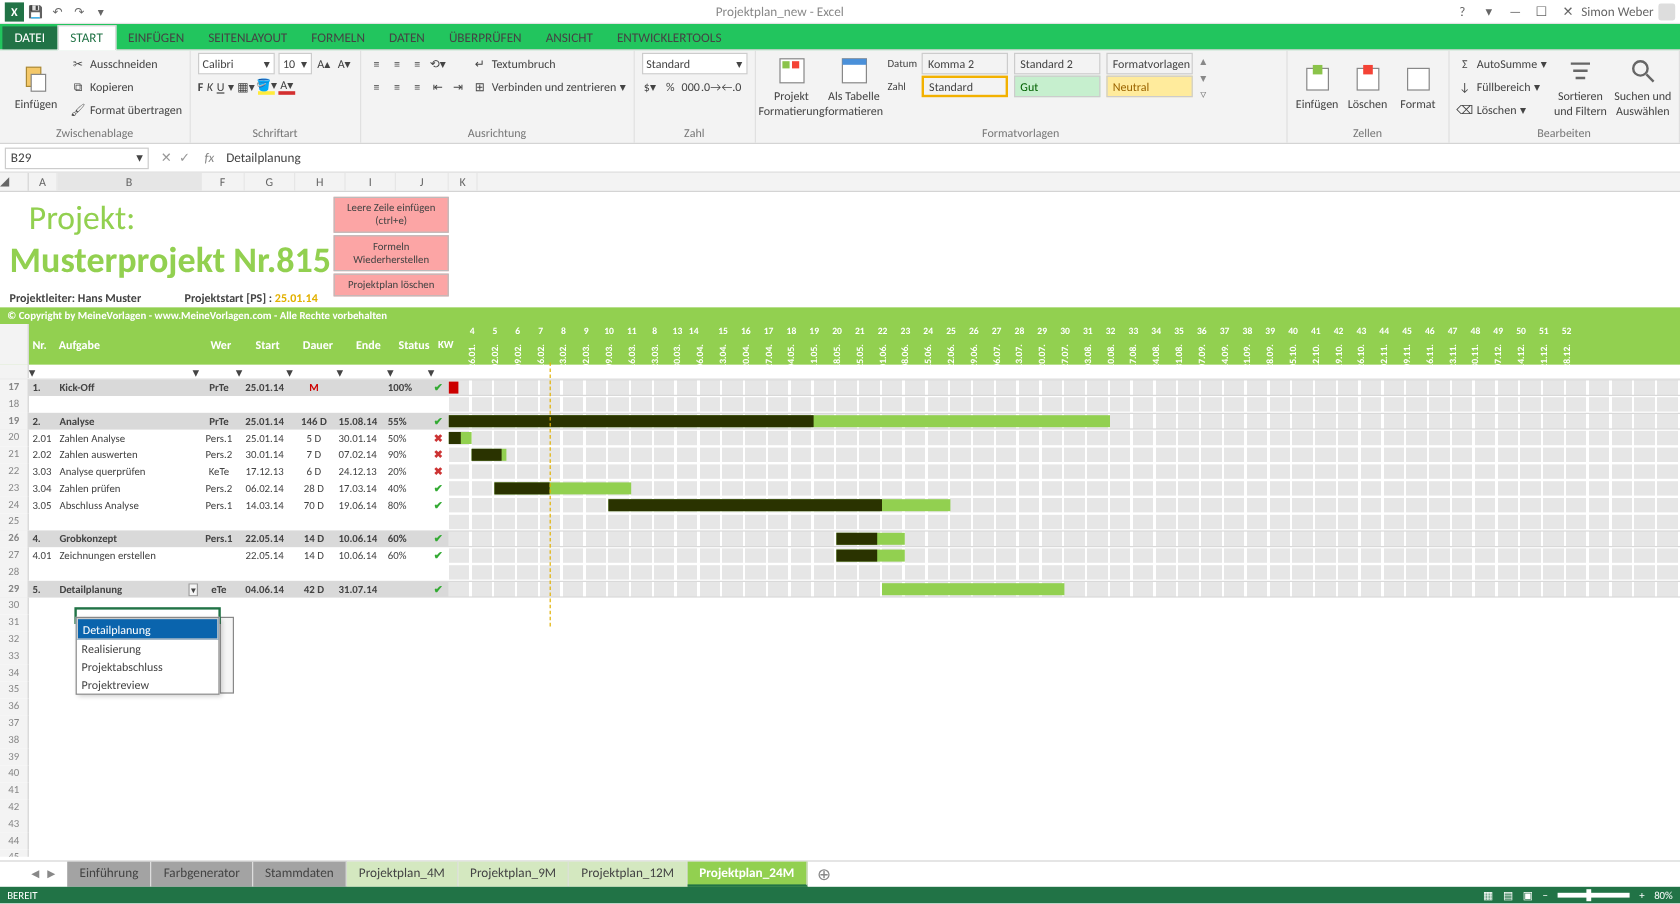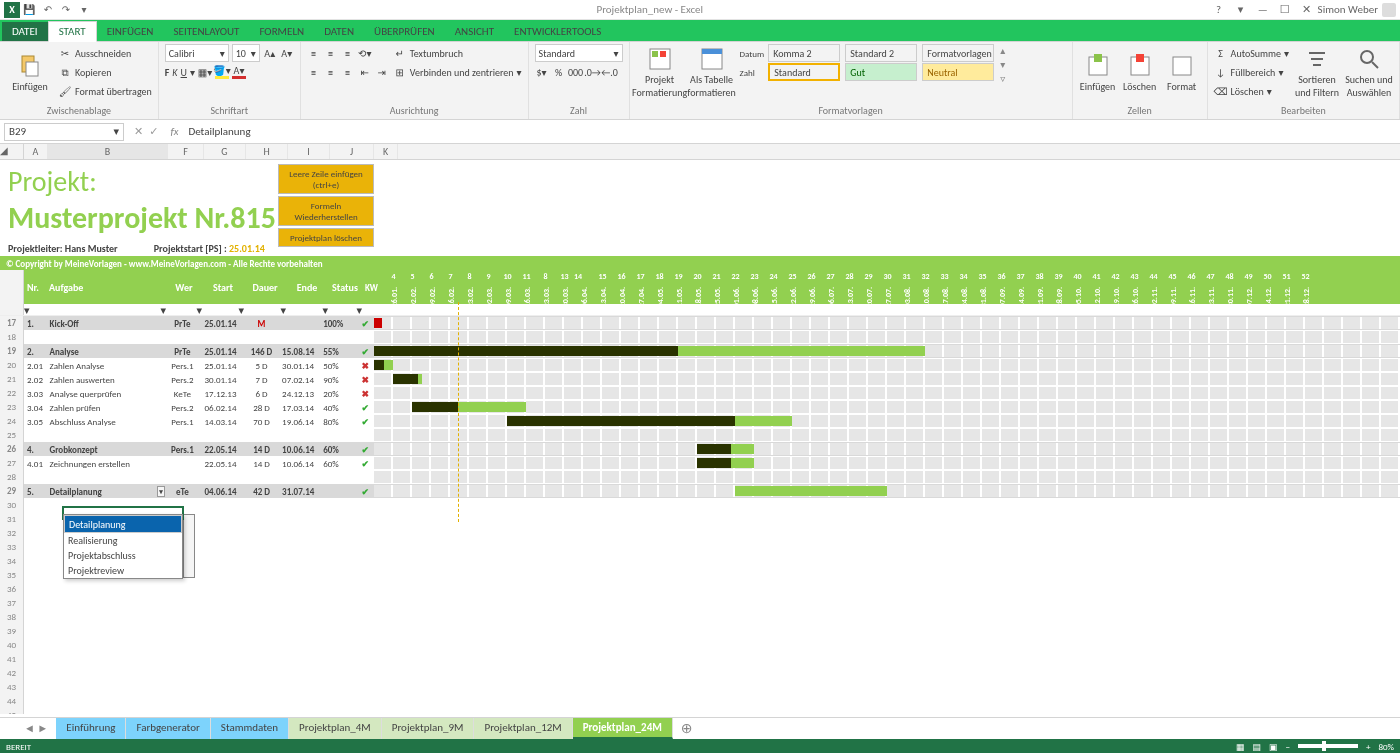--- a/index.html
+++ b/index.html
@@ -42,26 +42,26 @@
 
 .sheet { position:relative; height:570px; overflow:hidden; background:#fff; }
 .colhdr { height:16px; display:flex; background:#f3f3f3; border-bottom:1px solid #d4d4d4; font-size:10px; color:#666; }
 .colhdr .rowhdr { width:24px; border-right:1px solid #d4d4d4; }
 .colhdr .c { border-right:1px solid #e6e6e6; text-align:center; line-height:16px; }
 .cA{width:24px}.cB{width:120px;background:#e6e6e6}.cF{width:36px}.cG{width:42px}.cH{width:42px}.cI{width:42px}.cJ{width:44px}.cK{width:24px}
 .ganttcols { flex:1; display:flex; }
 
 
 .projbox { background:#fff; }
-.projbox .big { color:#92d050; font-size:28px; font-weight:300; padding:4px 8px 0 8px; }
+.projbox .big { color:#92d050; font-size:28px; font-weight:300; padding:4px 8px 0 24px; }
 .projbox .big2 { color:#92d050; font-size:30px; font-weight:bold; padding:0 8px 4px 8px; }
 .projbox .line { font-size:10px; padding:2px 8px; }
 .projbox .ps { color:#e2b100; font-weight:bold; }
 .sidebtns { position:absolute; left:278px; top:4px; width:96px; display:flex; flex-direction:column; gap:2px; }
-.sidebtn { border:1px solid #bbb; background:#eab308; font-size:9px; text-align:center; padding:3px 2px; }
+.sidebtn { border:1px solid #bbb; background:#fca5a5; font-size:9px; text-align:center; padding:3px 2px; }
 
 .copyright { background:#92d050; color:#fff; font-size:9px; font-weight:bold; padding:2px 6px; height:14px; }
 
 
 .thead { display:flex; background:#92d050; color:#fff; font-size:10px; font-weight:bold; height:34px; align-items:center; }
 .thead .rn{width:24px;background:#f3f3f3;border-right:1px solid #d4d4d4; height:100%;}
 .thead .th { padding:0 3px; }
 .datescol { flex:1; display:flex; align-items:flex-end; }
 .datescol .dcell { width:19px; height:34px; position:relative; }
 .datescol .dt { position:absolute; bottom:2px; left:50%; transform: translateX(-50%) rotate(-90deg); transform-origin: center; font-size:8px; color:#fff; white-space:nowrap; }
@@ -92,21 +92,21 @@
 .ddpopup { position:absolute; left:63px; top:370px; width:120px; background:#fff; border:1px solid #888; font-size:10px; z-index:10; box-shadow:2px 2px 4px rgba(0,0,0,0.2);}
 .ddpopup .ddi { padding:1px 4px; }
 .ddpopup .ddi.sel { background:#0a64ad; color:#fff; }
 .ddhandle { position:absolute; left:183px; top:370px; width:12px; height:64px; background:#f5f5f5; border:1px solid #888; }
 
 .cellsel { position:absolute; left:62px; top:362px; width:122px; height:14px; border:2px solid #217346; pointer-events:none; z-index:5; }
 
 
 .sheettabs { position:absolute; bottom:14px; left:0; right:0; height:22px; background:#fff; border-top:1px solid #d4d4d4; display:flex; align-items:center; padding-left:24px; font-size:11px; gap:0; }
 .sheettabs .nav { display:flex; gap:2px; padding-right:8px; color:#888; }
-.sheettabs .stab { padding:3px 10px; border-right:1px solid #ddd; background:#7dd3fc; }
+.sheettabs .stab { padding:3px 10px; border-right:1px solid #ddd; background:#a3a3a3; }
 .sheettabs .stab.g { background:#d4e8c0; }
 .sheettabs .stab.act { background:#92d050; color:#fff; font-weight:bold; border-bottom:2px solid #217346; }
 .sheettabs .add { padding:0 8px; color:#888; font-size:14px; }
 
 
 .statusbar { position:absolute; bottom:0; left:0; right:0; height:14px; background:#217346; color:#fff; font-size:9px; display:flex; align-items:center; padding:0 6px; justify-content:space-between; }
 .statusbar .right { display:flex; gap:8px; align-items:center; }
 
 
 svg { display:block; }

